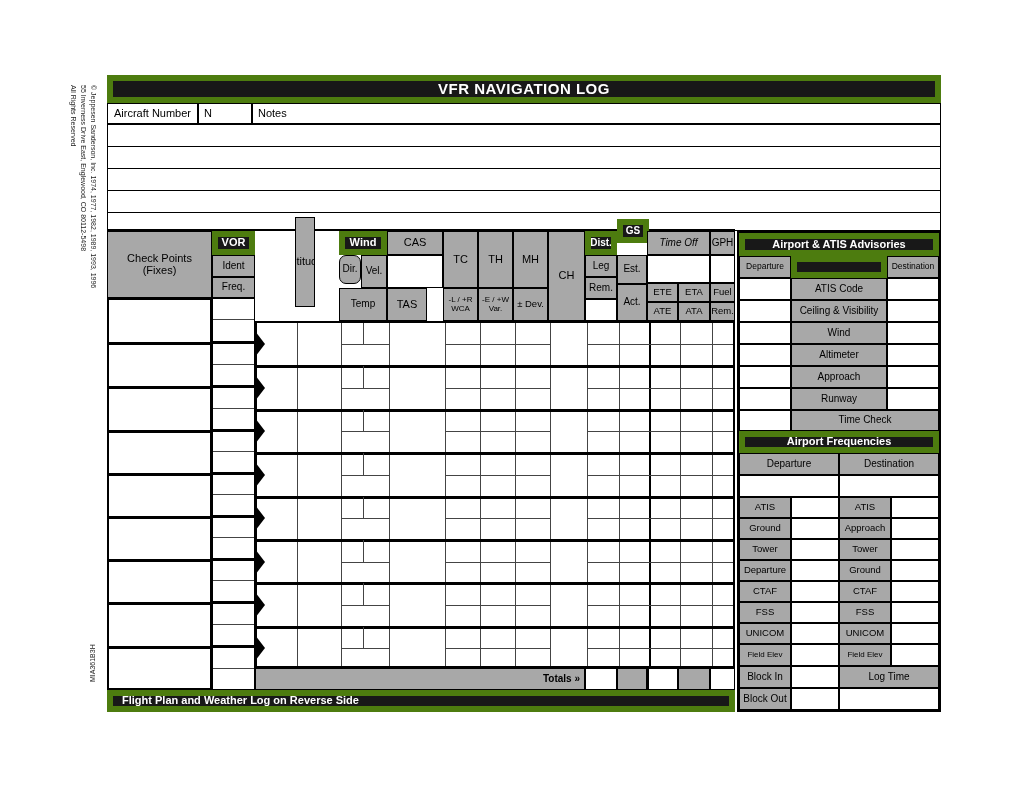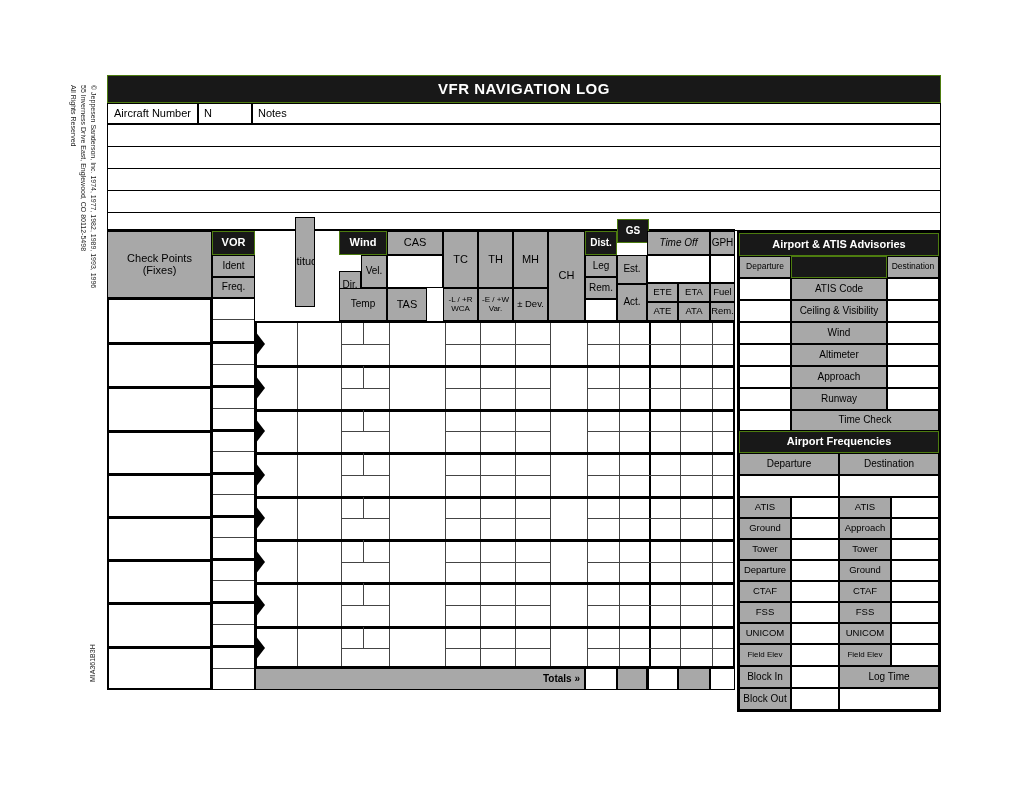--- a/index.html
+++ b/index.html
@@ -2,21 +2,21 @@
 <html><head>
 <meta charset="utf-8">
 <style>
   html,body{margin:0;padding:0;background:#fff;}
   .page{position:relative;width:1024px;height:791px;background:#fff;
         font-family:"Liberation Sans", sans-serif;color:#000;overflow:hidden;}
   .cell{position:absolute;box-sizing:border-box;border:1px solid #000;
         display:flex;flex-direction:column;align-items:center;justify-content:center;
         text-align:center;line-height:1.08;overflow:hidden;}
   .g{background:#a8a8a8;}
-  .k{background:#181818;color:#fff;font-weight:bold;border:1px solid #4d7c0f;}
+  .k{background:#181818;color:#fff;font-weight:bold;border:6px solid #4d7c0f;}
   .w{background:#fff;} .f11{font-size:11px;} .f10{font-size:10px;}
   .f9{font-size:9.5px;} .f85{font-size:8.5px;} .f8{font-size:8px;}
   .left{align-items:flex-start;padding-left:5px;text-align:left;}
   .line{position:absolute;background:#444;}
   .thick{background:#000;}
   .vert{font-size:7px;color:#222;white-space:nowrap;line-height:10px;}
   #grid{position:absolute;left:255px;top:321px;width:480px;height:347px;
         box-sizing:border-box;border:2px solid #000;background:#fff;}
   .arrow{position:absolute;left:-2px;width:10px;height:26px;background:#000;
          clip-path:polygon(0 0,100% 50%,0 100%);z-index:3;}
@@ -55,21 +55,21 @@
 
   <div class="cell g f11" style="left:107px;top:231px;width:105px;height:67px;">
     <span>Check Points</span>
     <span>(Fixes)</span>
   </div>
   <div class="cell k f11" style="left:212px;top:231px;width:43px;height:24px;">VOR</div>
   <div class="cell g f10" style="left:212px;top:255px;width:43px;height:22px;">Ident</div>
   <div class="cell g f10" style="left:212px;top:277px;width:43px;height:21px;">Freq.</div>
   <div class="cell g f11" style="left:295px;top:217px;width:20px;height:90px;">Altitude</div>
   <div class="cell k f11" style="left:339px;top:231px;width:48px;height:24px;">Wind</div>
-  <div class="cell g f10" style="left:339px;top:271px;width:22px;height:29px;">Dir.</div>
+  <div class="cell g f10" style="left:339px;top:255px;width:22px;height:29px;border-radius:7px;">Dir.</div>
   <div class="cell g f10" style="left:361px;top:255px;width:26px;height:33px;">Vel.</div>
   <div class="cell g f10" style="left:339px;top:288px;width:48px;height:33px;">Temp</div>
   <div class="cell g f11" style="left:387px;top:231px;width:56px;height:24px;">CAS</div>
   <div class="cell w" style="left:387px;top:255px;width:56px;height:33px;"></div>
   <div class="cell g f11" style="left:387px;top:288px;width:40px;height:33px;">TAS</div>
   <div class="cell g f11" style="left:443px;top:231px;width:35px;height:57px;">TC</div>
   <div class="cell g f8" style="left:443px;top:288px;width:35px;height:33px;">
     <span>-L / +R</span>
     <span>WCA</span>
   </div>
@@ -208,20 +208,21 @@
     <div class="arrow" style="top:312px;"></div>
   </div>
 
   <div class="cell g f10" style="left:255px;top:668px;width:330px;height:22px;flex-direction:row;justify-content:flex-end;padding-right:4px;font-weight:bold;">Totals »</div>
   <div class="cell w" style="left:585px;top:668px;width:32px;height:22px;"></div>
   <div class="cell g" style="left:617px;top:668px;width:30px;height:22px;"></div>
   <div class="cell w" style="left:647px;top:668px;width:31px;height:22px;border-left:2px solid #000;"></div>
   <div class="cell g" style="left:678px;top:668px;width:32px;height:22px;"></div>
   <div class="cell w" style="left:710px;top:668px;width:25px;height:22px;"></div>
 
+  <div class="cell k f11" style="left:107px;top:690px;width:628px;height:22px;flex-direction:row;justify-content:flex-start;padding-left:9px;">Flight Plan and Weather Log on Reverse Side</div>
 
   <div style="position:absolute;left:737px;top:231px;width:204px;height:481px;box-sizing:border-box;border:2px solid #000;background:#fff;">
     <div class="cell k f11" style="left:0;top:0;width:200px;height:23px;">Airport &amp; ATIS Advisories</div>
     <div class="cell g f85" style="left:0;top:23px;width:52px;height:22px;">Departure</div>
     <div class="cell k" style="left:52px;top:23px;width:96px;height:22px;"></div>
     <div class="cell g f85" style="left:148px;top:23px;width:52px;height:22px;">Destination</div>
 
     <div class="cell w" style="left:0;top:45px;width:52px;height:22px;"></div>
     <div class="cell g f10" style="left:52px;top:45px;width:96px;height:22px;">ATIS Code</div>
     <div class="cell w" style="left:148px;top:45px;width:52px;height:22px;"></div>

